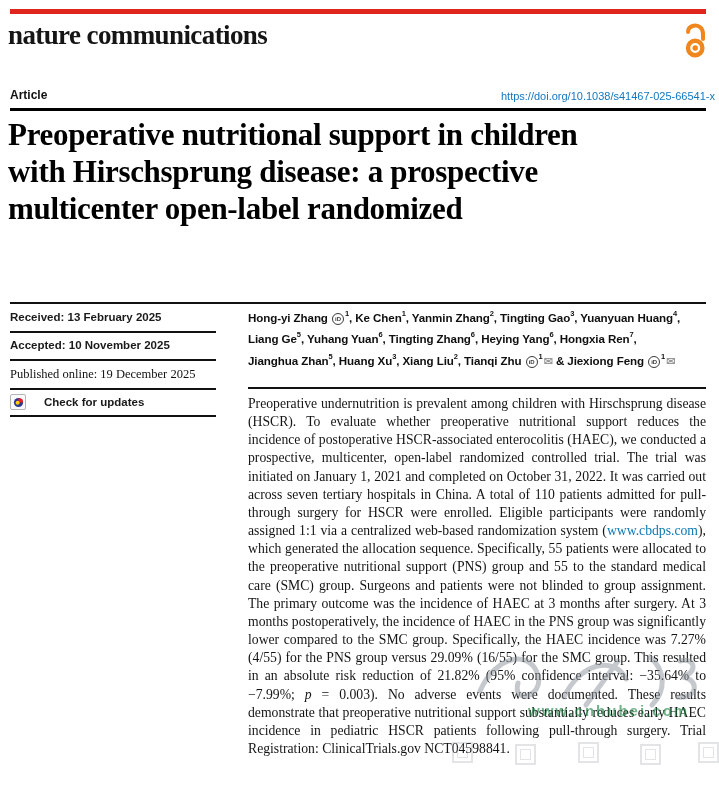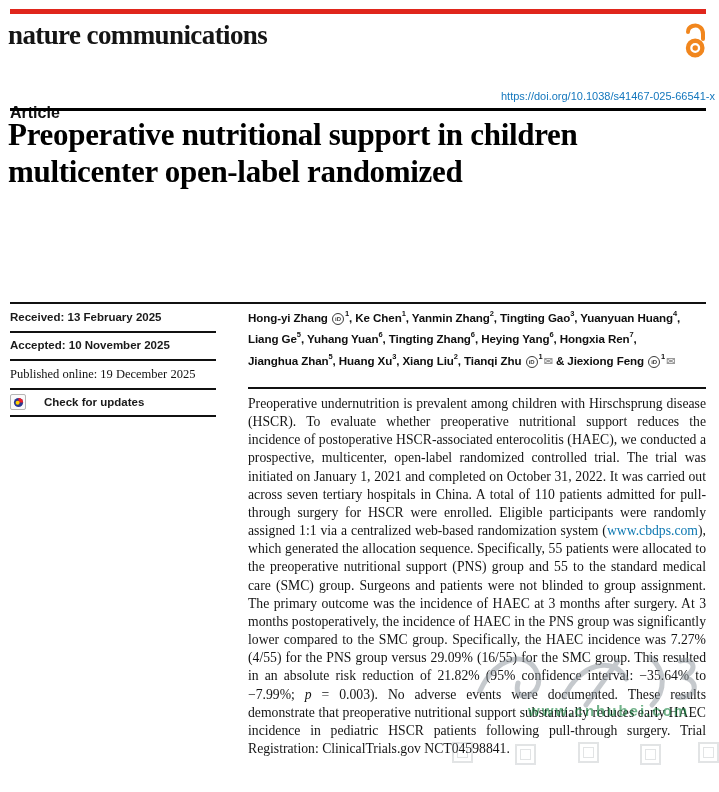--- a/index.html
+++ b/index.html
@@ -5,21 +5,21 @@
   html,body{margin:0;padding:0;background:#ffffff;}
   .page{position:relative;width:706px;height:792px;background:#fff;overflow:hidden;
         font-family:"Liberation Sans",sans-serif;color:#111;padding-left:22px;}
   .rule{position:absolute;background:#111;}
   
   .redbar{position:absolute;left:10px;top:9px;width:696px;height:5px;background:#e0261c;}
   .wordmark{position:absolute;left:8px;top:20px;font-family:"Liberation Serif",serif;
             font-weight:bold;font-size:27px;letter-spacing:-0.6px;color:#151515;}
   .oa-logo{position:absolute;left:683px;top:22px;}
   
-  .article-label{position:absolute;left:10px;top:104px;font-weight:bold;font-size:16px;color:#111;}
+  .article-label{position:absolute;left:10px;top:88px;font-weight:bold;font-size:12px;color:#111;}
   .doi-link{position:absolute;right:13px;top:90px;font-weight:normal;font-size:11px;
             color:#1477bd;text-decoration:none;}
   .thick-rule{position:absolute;left:10px;top:108px;width:696px;height:3px;background:#000;}
   
   .title{position:absolute;left:8px;top:116px;width:702px;font-family:"Liberation Serif",serif;
          font-weight:bold;font-size:31px;line-height:37px;letter-spacing:-0.3px;color:#000;}
   
   .rule-full{left:10px;top:302px;width:696px;height:2px;}
   .lc-rule{left:10px;width:206px;height:1.5px;}
   .rc-rule{left:248px;top:387px;width:458px;height:1.5px;}
@@ -64,20 +64,21 @@
       <circle cx="12.2" cy="26" r="2.7" fill="#f1861d"></circle>
     </svg>
   </div>
 
   <div class="article-label">Article</div>
   <a class="doi-link" href="#">https://doi.org/10.1038/s41467-025-66541-x</a>
   <div class="thick-rule"></div>
 
   <div class="title">
     <div>Preoperative nutritional support in children</div>
+    <div>with Hirschsprung disease: a prospective</div>
     <div>multicenter open-label randomized</div>
   </div>
 
   <div class="rule rule-full"></div>
 
   <div class="lc-item" style="top:311px">Received: 13 February 2025</div>
   <div class="rule lc-rule" style="top:331px"></div>
   <div class="lc-item" style="top:339px">Accepted: 10 November 2025</div>
   <div class="rule lc-rule" style="top:359px"></div>
   <div class="lc-item lc-serif" style="top:367px">Published online: 19 December 2025</div>

